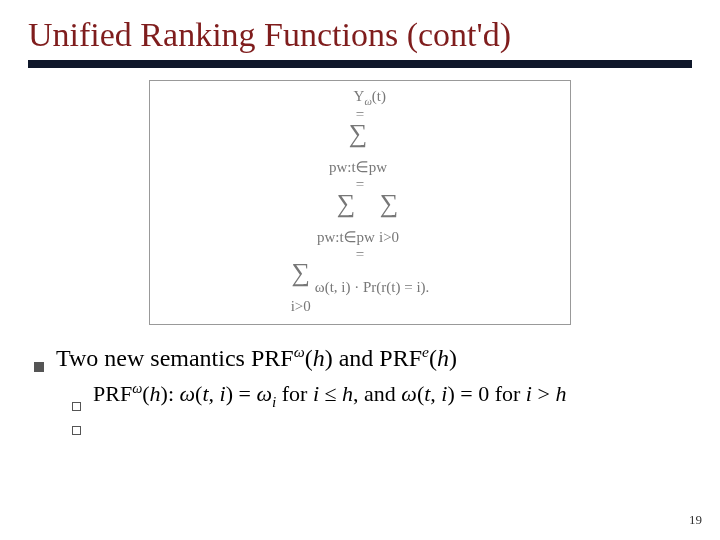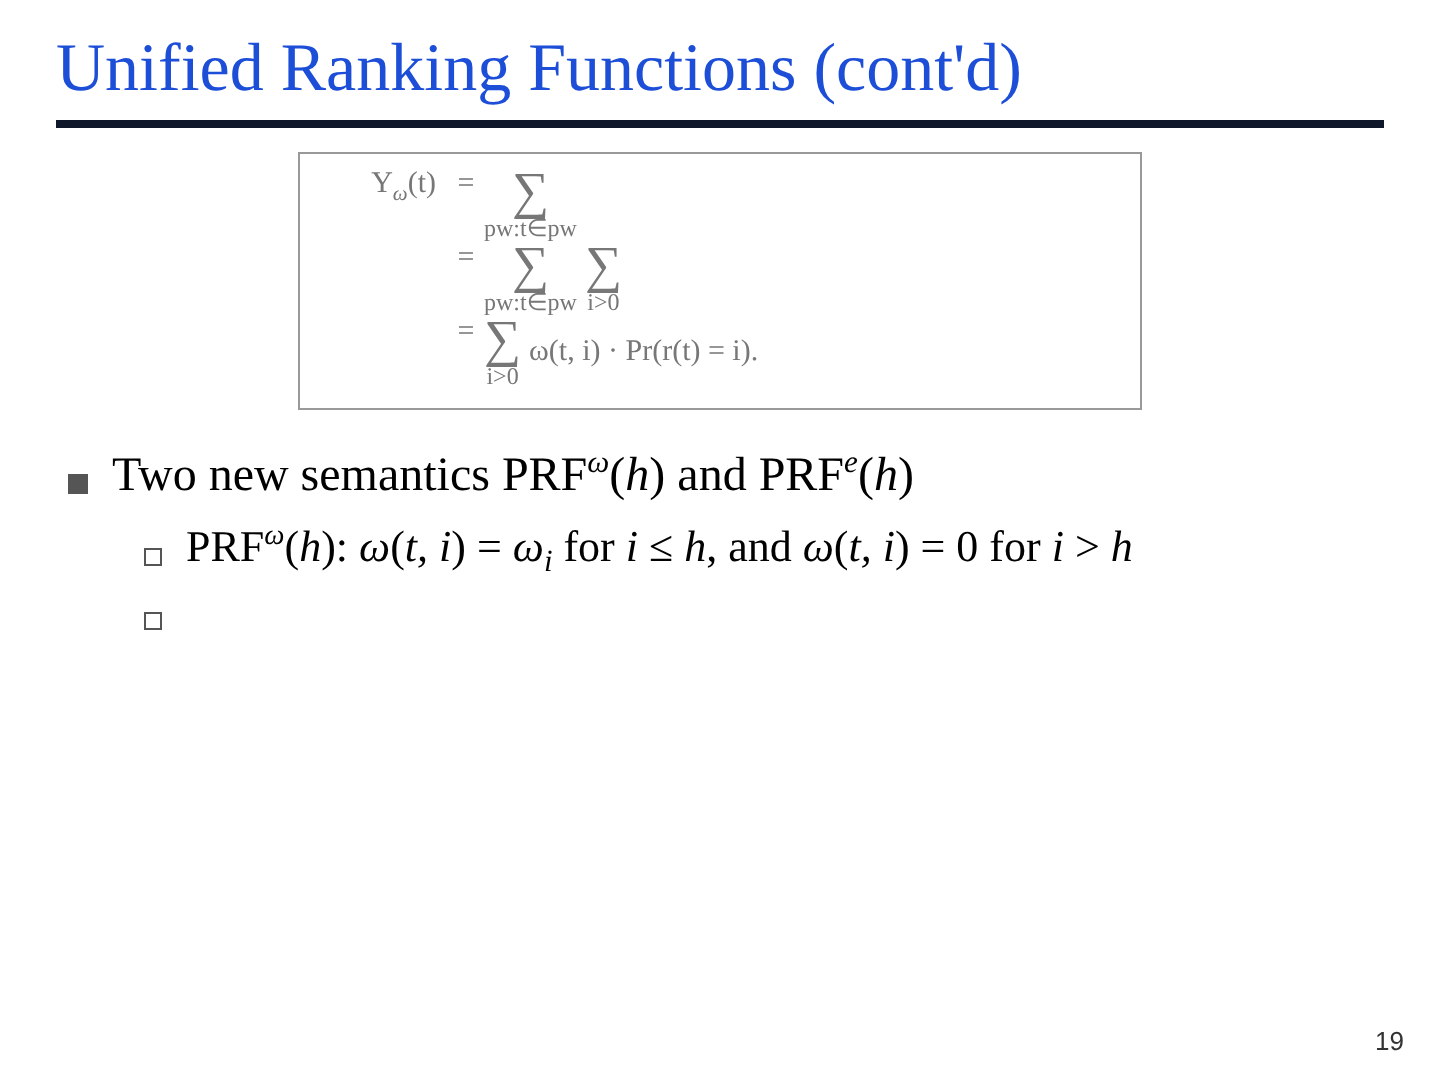--- a/index.html
+++ b/index.html
@@ -15,37 +15,39 @@
   }
   .slide {
     width: 720px;
     height: 540px;
     position: relative;
     box-sizing: border-box;
     padding: 12px 28px 0 28px;
   }
   .title {
     font-size: 34px;
-    color: #1d4ed8;
+    color: #7f1d1d;
     padding: 4px 0 6px 0;
-    border-bottom: 4px solid #0f172a;
+    border-bottom: 8px solid #0f172a;
     margin-bottom: 12px;
   }
   .eqbox {
     width: 400px;
     margin: 6px auto 18px auto;
     border: 1px solid #999;
     padding: 6px 10px 8px 10px;
     font-size: 15px;
     color: #777;
     line-height: 1.05;
   }
   .eqrow {
     display: flex;
+    align-items: center;
     margin: 2px 0;
+    flex-direction: column;
   }
   .eq-lhs {
     width: 58px;
     text-align: right;
     padding-right: 6px;
   }
   .eq-eq {
     width: 18px;
     text-align: center;
   }
@@ -59,29 +61,29 @@
     flex-direction: column;
     align-items: center;
     line-height: 1;
     margin-right: 4px;
   }
   .sigma-block .sig {
     font-size: 26px;
     line-height: 22px;
   }
   .sigma-block .sub {
-    font-size: 12px;
-    margin-top: 1px;
+    font-size: 15px;
+    margin-top: 15px;
   }
   .body {
     padding-left: 6px;
   }
   .bullet-row {
     display: flex;
-    align-items: center;
+    align-items: flex-end;
     margin-top: 8px;
   }
   .bullet-sq {
     width: 10px;
     height: 10px;
     background: #555;
     margin-top: 9px;
     margin-right: 12px;
     flex-shrink: 0;
   }
@@ -113,21 +115,21 @@
     font-size: 0.7em;
     vertical-align: sub;
     font-style: italic;
   }
   .it { font-style: italic; }
   .pagenum {
     position: absolute;
     right: 18px;
     bottom: 12px;
     font-size: 13px;
-    font-family: Liberation Sans, sans-serif;
+    font-family: Liberation Serif, serif;
     color: #333;
   }
 </style>
 </head>
 <body>
 
 <div class="slide">
 
   <div class="title">Unified Ranking Functions (cont'd)</div>
 

